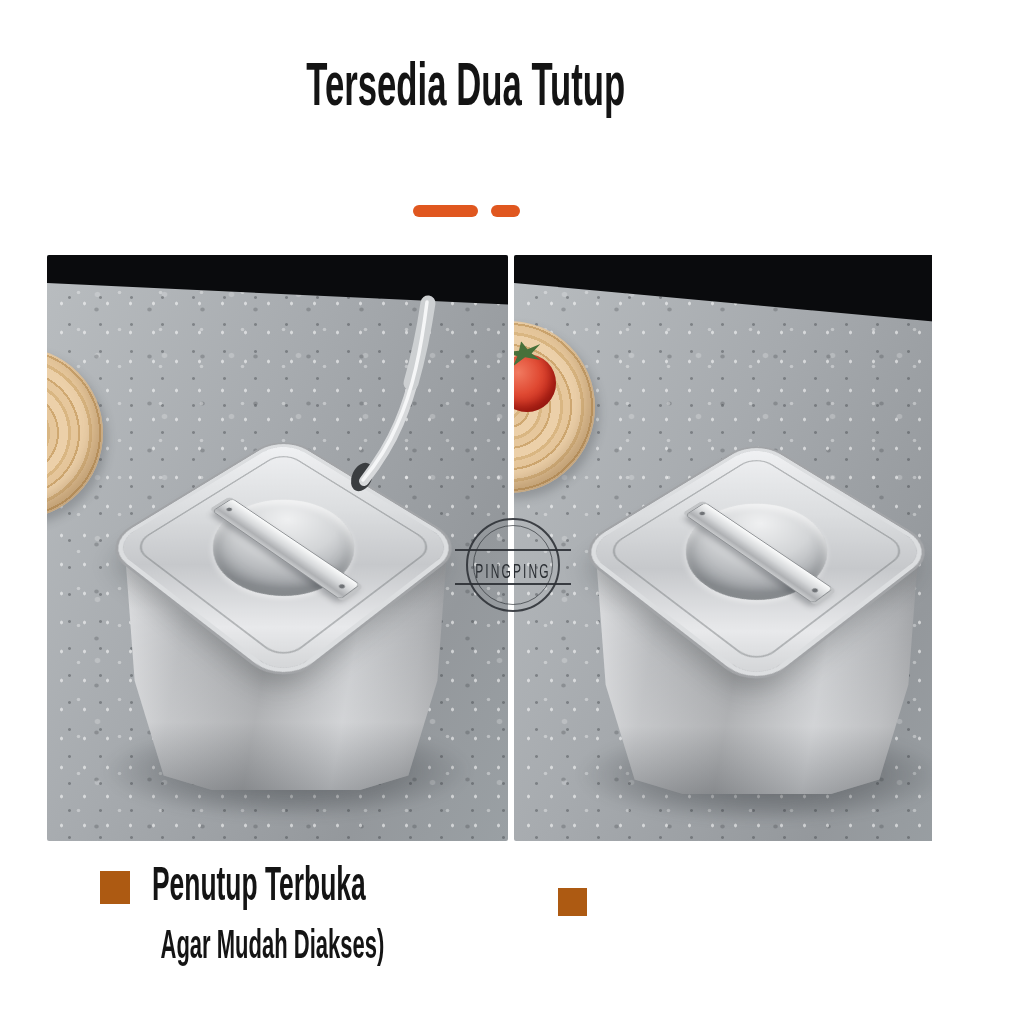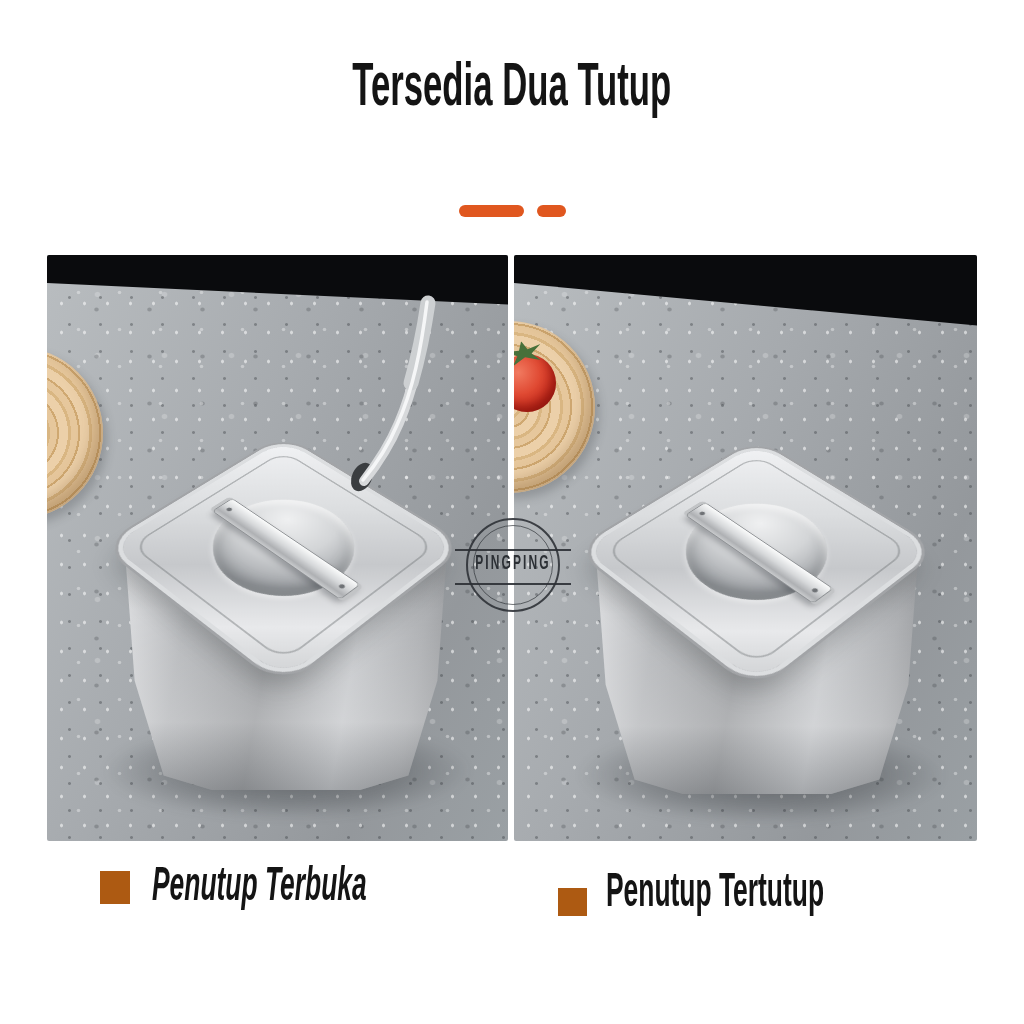--- a/index.html
+++ b/index.html
@@ -1,17 +1,17 @@
 <!DOCTYPE html>
 <html style="--accent: #e0571f; --bullet: #ad5a12; --ink: #141414; --stamp: #2b2f34;"><head>
 <meta charset="utf-8">
 <style>
   html,body{margin:0;padding:0;background:#ffffff;}
   .canvas{
-    position:relative;width:1024px;height:1024px;overflow:hidden;background:#ffffff;
+    position:relative;width:932px;height:1024px;overflow:hidden;background:#ffffff;
     font-family:"Liberation Sans","DejaVu Sans",sans-serif;color:var(--ink,#141414);
   }
   
   .cond{display:inline-block;white-space:nowrap;transform-origin:center;transform:scaleX(var(--sx,1));}
   .o-left{transform-origin:left center;}
   .sx56{--sx:.56}.sx65{--sx:.65}.sx55{--sx:.55}.sx60{--sx:.60}
 
   
   .title{position:absolute;top:50px;left:0;width:100%;text-align:center;
          font-size:62px;line-height:68px;font-weight:bold;color:var(--ink,#141414);}
@@ -96,29 +96,29 @@
 
   .spoon{position:absolute;left:0;top:0;pointer-events:none;}
 
   
   .stamp{position:absolute;left:461px;top:513px;width:104px;height:104px;color:var(--stamp,#2b2f34);}
   .ring{position:absolute;border-radius:50%;border:2.5px solid rgba(43,47,52,.88);}
   .ring.outer{inset:5px;}
   .ring.inner{inset:12px;border-width:1.5px;opacity:.75;}
   .band{position:absolute;left:-6px;right:-6px;top:36px;height:32px;
     border-top:2.5px solid rgba(43,47,52,.9);border-bottom:2.5px solid rgba(43,47,52,.9);
-    display:flex;align-items:flex-start;justify-content:center;
-    font-weight:bold;font-size:20px;letter-spacing:3.5px;}
+    display:flex;align-items:flex-end;justify-content:center;
+    font-weight:normal;font-size:20px;letter-spacing:3.5px;}
 
   
   .bullet{position:absolute;background:var(--bullet,#ad5a12);}
   .bullet.bulL{left:100px;top:871px;width:30px;height:33px;}
   .bullet.bulR{left:558px;top:888px;width:29px;height:28px;}
   .cap-title{position:absolute;font-size:48px;line-height:52px;font-weight:bold;color:var(--ink,#141414);}
-  .cap-title.capTL{left:152px;top:858px;font-style:italic;}
+  .cap-title.capTL{left:152px;top:858px;}
   .cap-title.capTR{left:606px;top:864px;}
   .cap-lines{position:absolute;font-size:40px;line-height:47px;font-weight:bold;
     text-align:center;color:var(--ink,#141414);}
   .cap-lines.capLL{left:40px;top:921px;width:464px;}
   .cap-lines.capLR{left:484px;top:922px;width:464px;}
 </style>
 </head>
 <body>
 
 <div class="canvas">
@@ -168,20 +168,18 @@
     <div class="band">
       <span class="cond sx60">PINGPING</span>
     </div>
   </div>
 
   <span class="bullet bulL"></span>
   <div class="cap-title capTL">
     <span class="cond sx55 o-left">Penutup Terbuka</span>
   </div>
   <div class="cap-lines capLL">
+    <div><span class="cond sx55">Agar Mudah Diakses)</span></div>
   </div>
 
   <span class="bullet bulR"></span>
-  <div class="cap-title capTR">
-    <span class="cond sx55 o-left">Penutup Tertutup</span>
-  </div>
 
 </div>
 
 </body></html>

